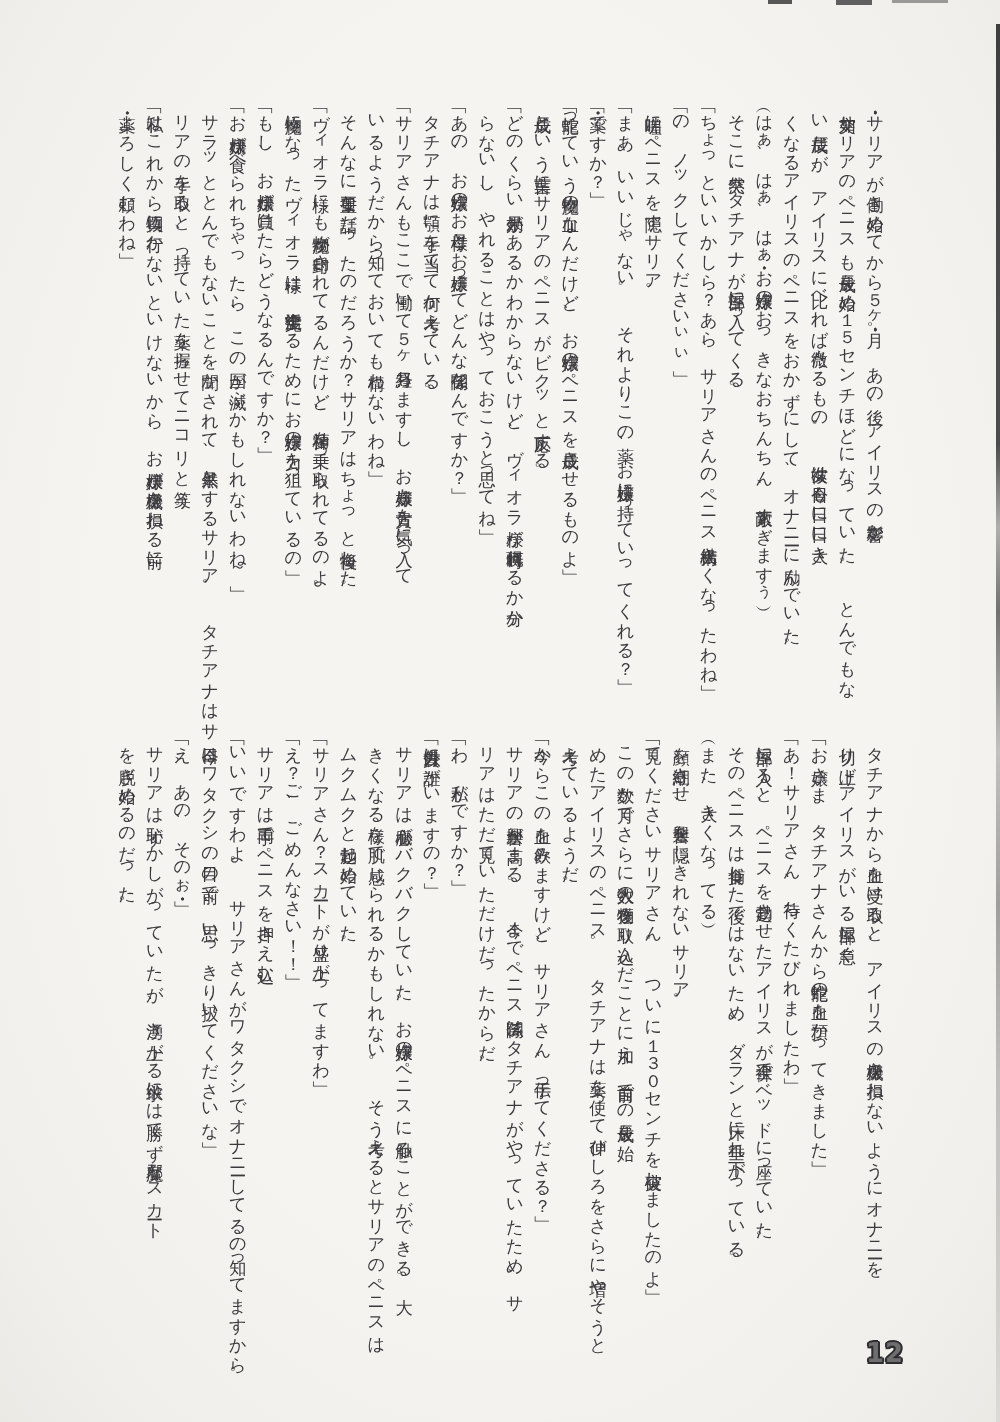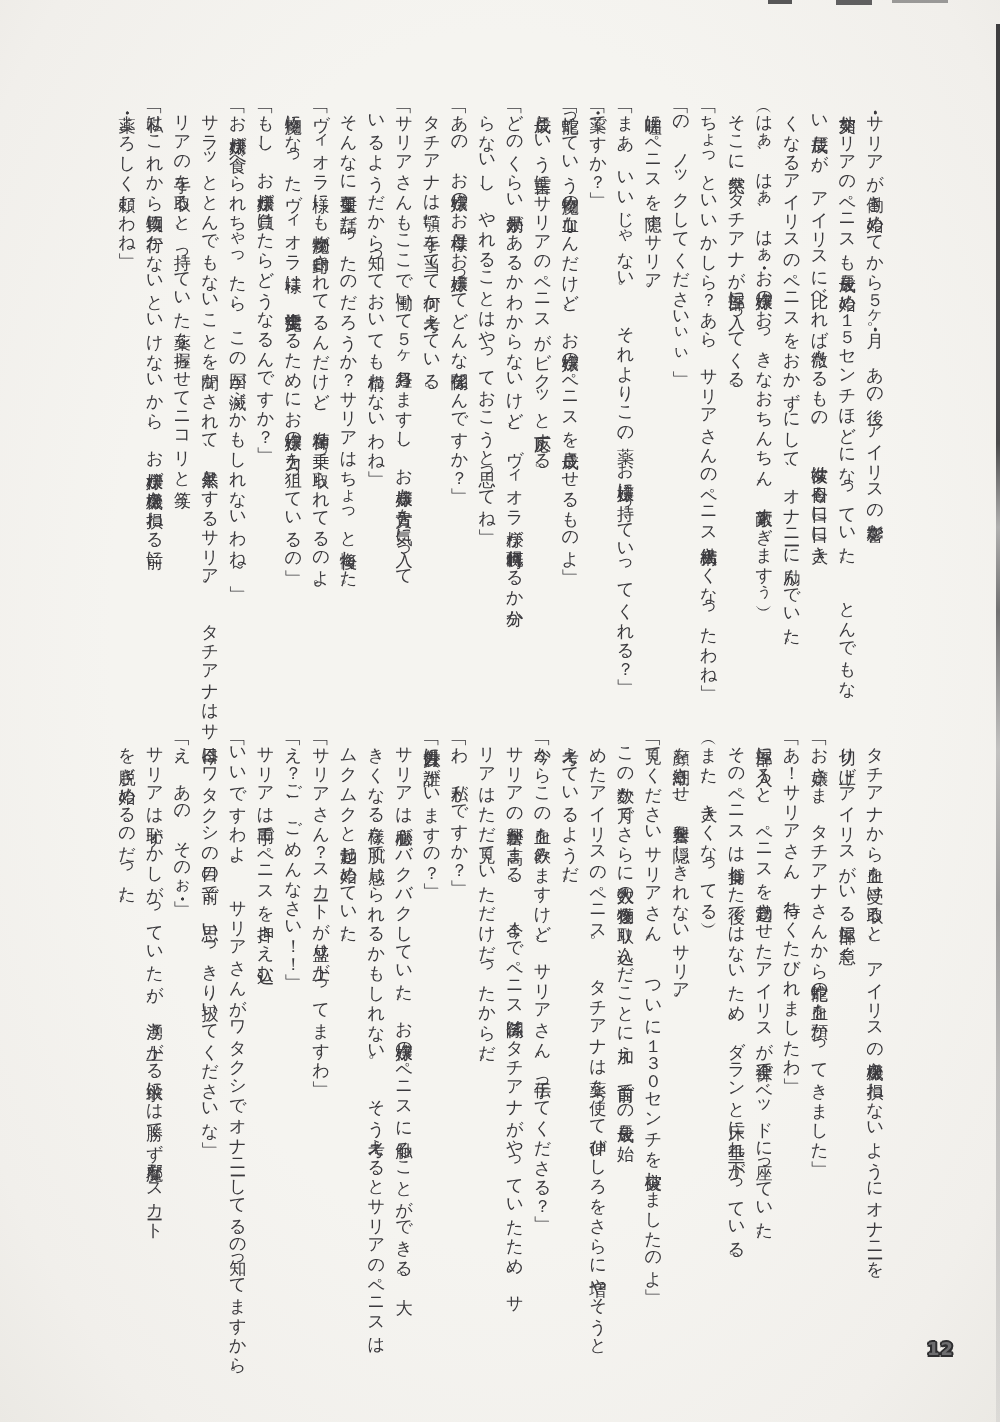--- a/index.html
+++ b/index.html
@@ -27,24 +27,24 @@
     font-weight: 400;
   }
   .tblock .tline {
     line-height: 27.7px;
     white-space: nowrap;
   }
   .block-top    { top: 103px; }
   .block-bottom { top: 735px; }
   .page-number {
     position: absolute;
-    left: 927px;
+    left: 866px;
     top: 1338px;
     font-family: "DejaVu Sans", "Liberation Sans", sans-serif;
-    font-size: 18px;
+    font-size: 26px;
     font-weight: 800;
     letter-spacing: 1px;
     color: #6e6e70;
     text-shadow:
       -2px 0 0 #2e2e30,  2px 0 0 #2e2e30,
        0 -2px 0 #2e2e30,  0 2px 0 #2e2e30,
       -1.5px -1.5px 0 #2e2e30, 1.5px -1.5px 0 #2e2e30,
       -1.5px 1.5px 0 #2e2e30,  1.5px 1.5px 0 #2e2e30;
   }
   .scan-edge-strip {

